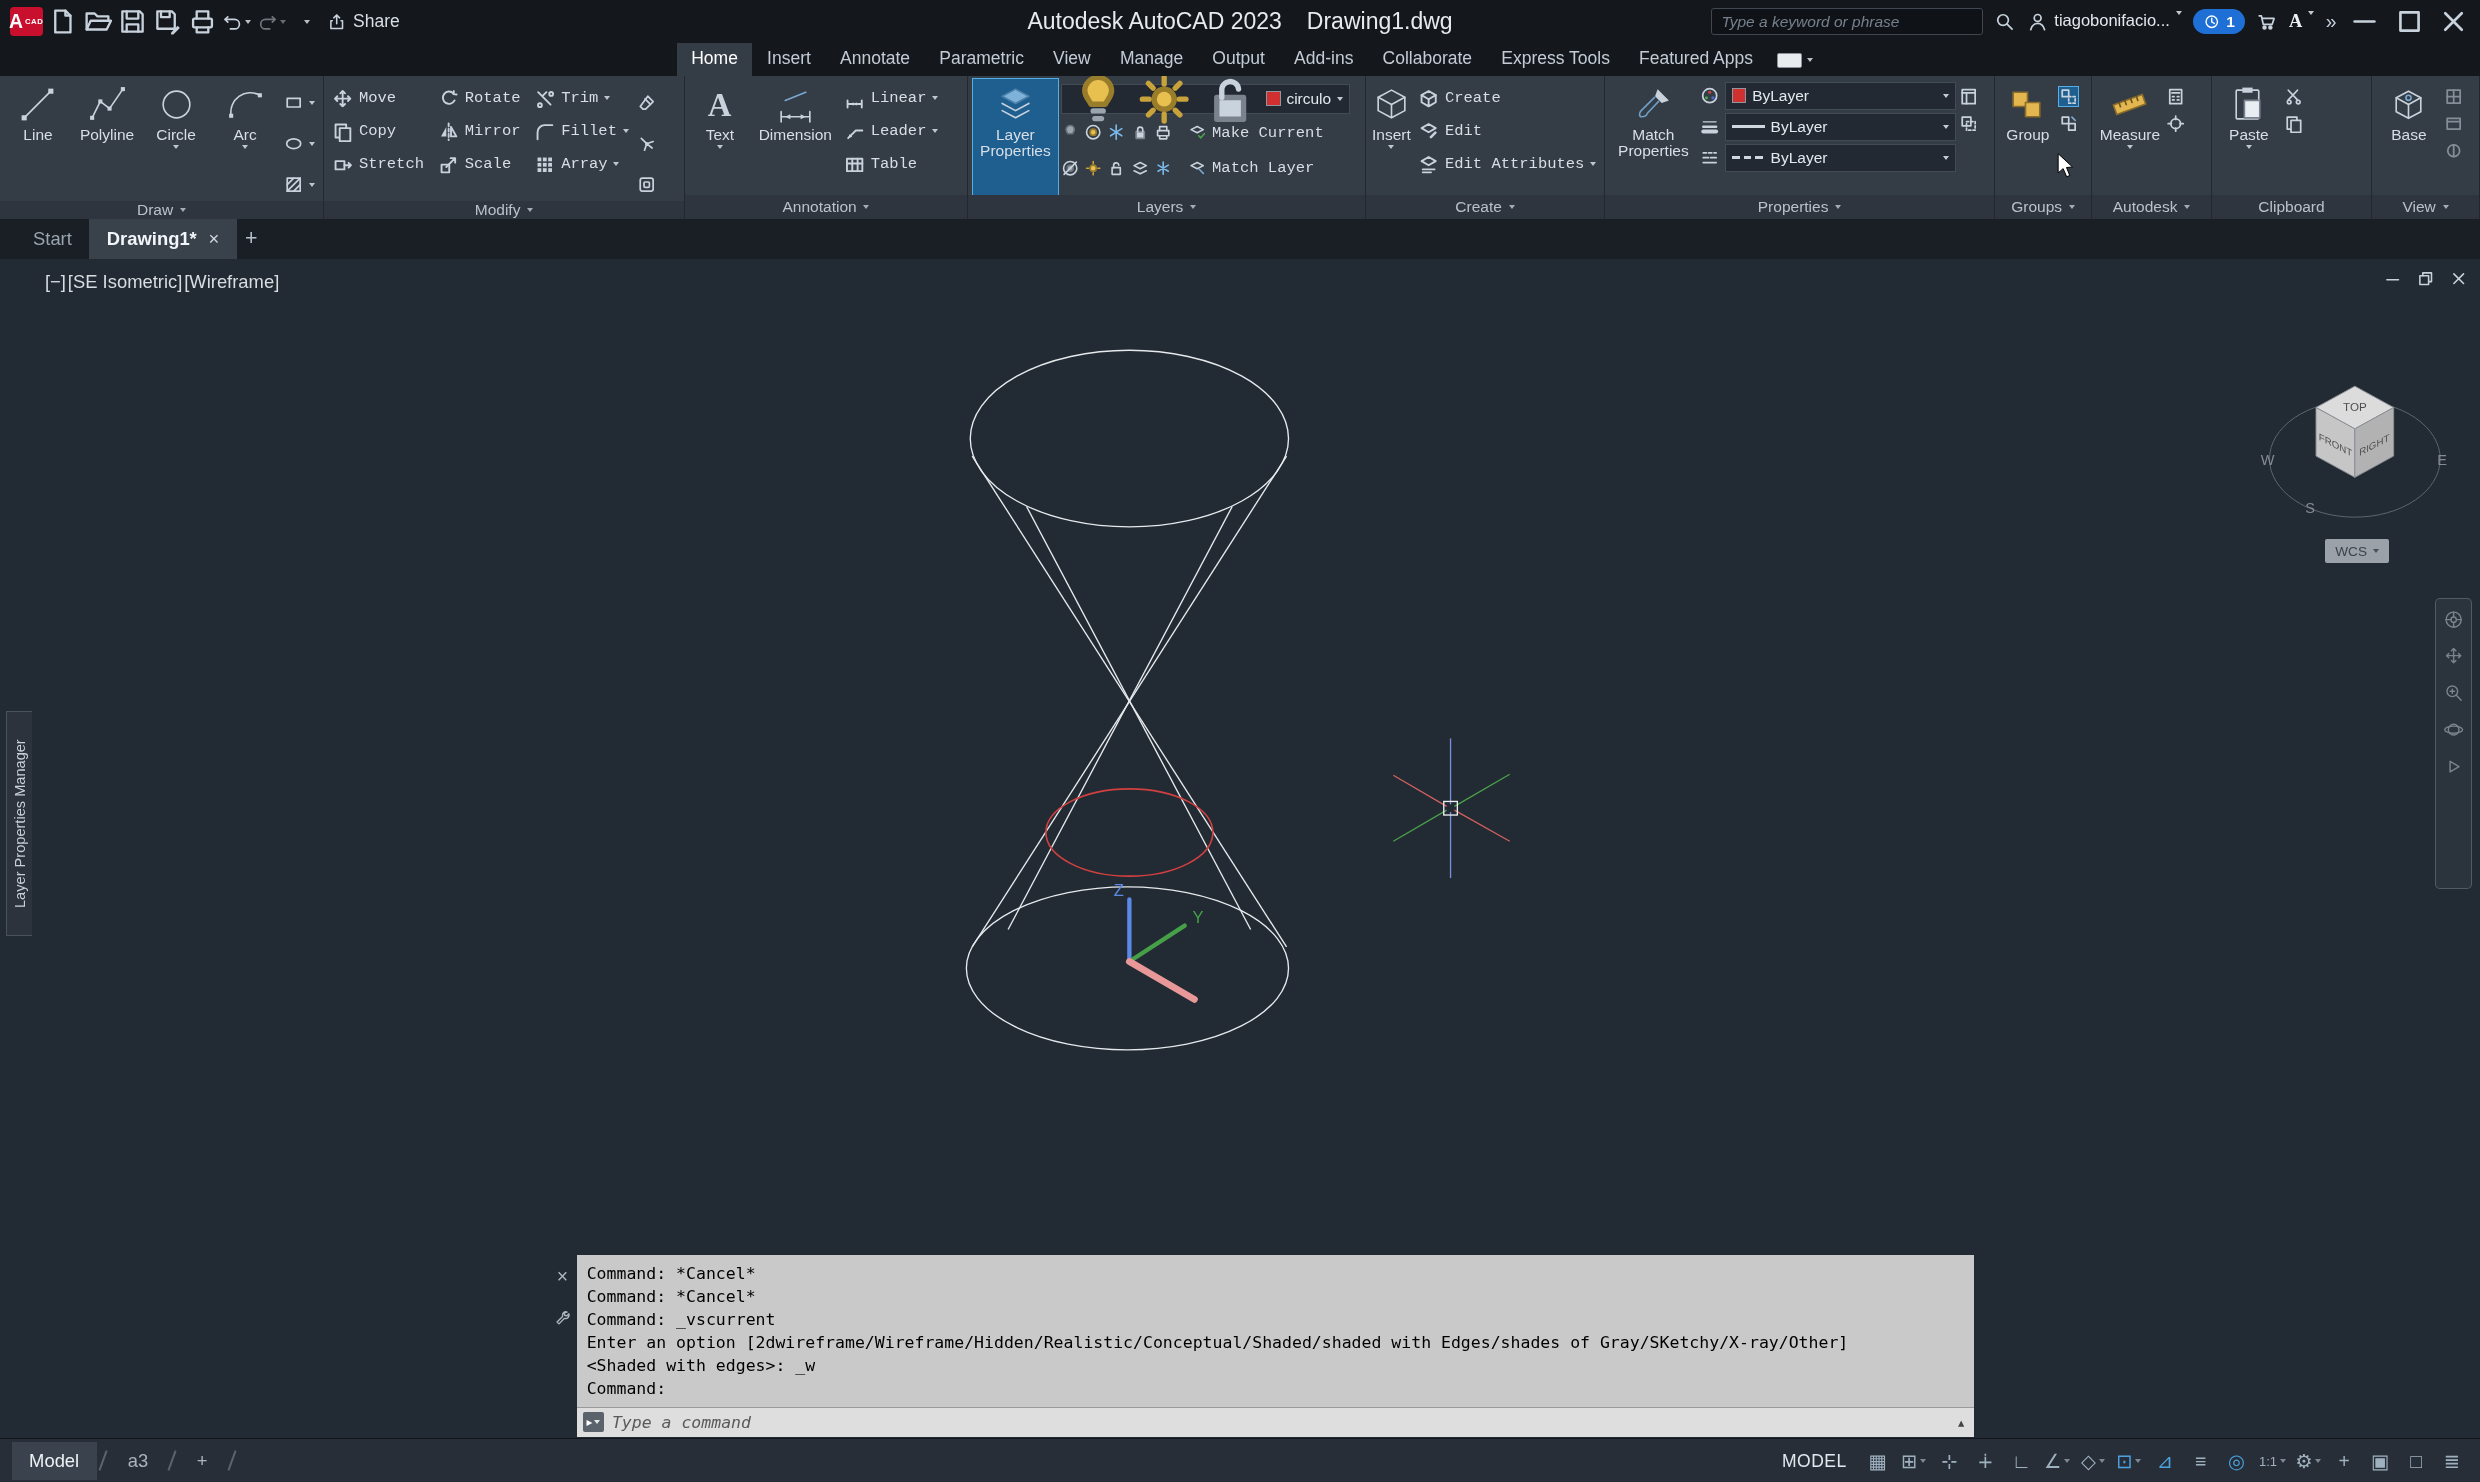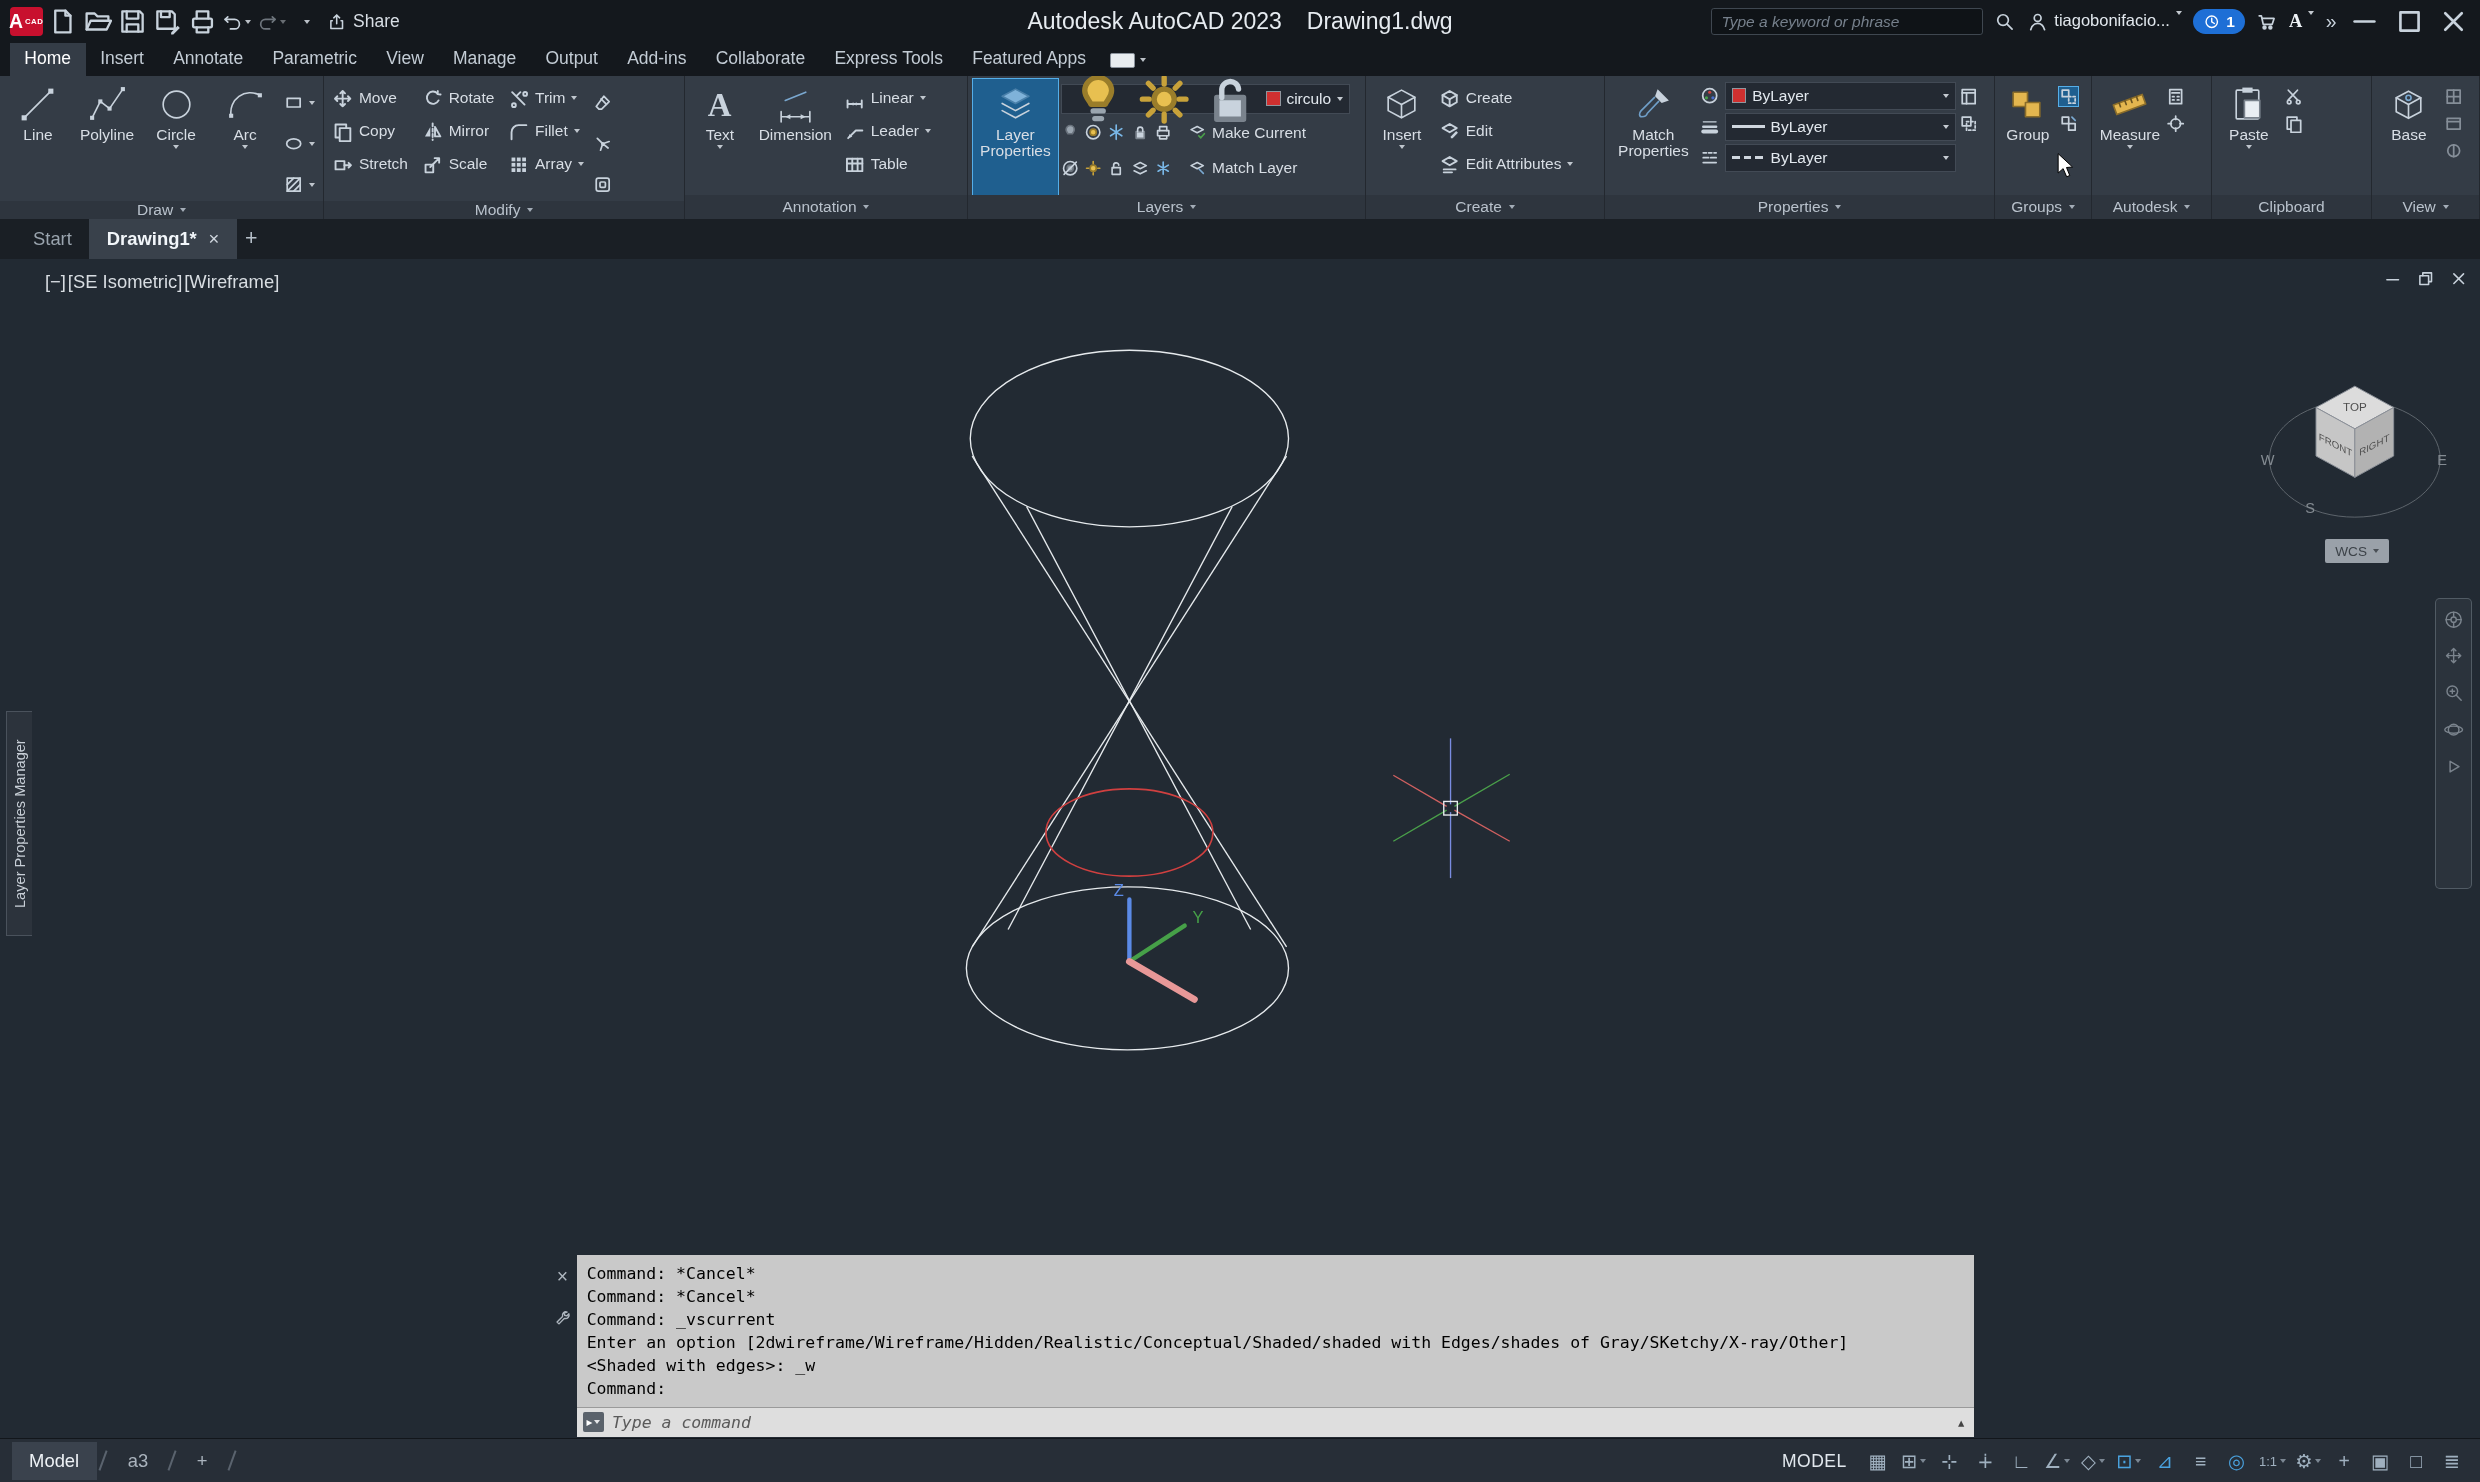--- a/index.html
+++ b/index.html
@@ -17,35 +17,35 @@
   .tb-right { margin-left:auto; display:flex; align-items:center; gap:11.6px; }
   .search-box { width:272px; height:27px; background:#0f1317; border:1px solid #3f4750; border-radius:2.9px; color:#8a95a1; padding:0 9.7px; font-size:15.5px; font-style:italic; font-family:"Liberation Sans",sans-serif; }
   .search-box::placeholder { color:#76808c; font-style:italic; }
   .user { display:flex; gap:5.8px; color:#e2e8ee; font-size:16.5px; }
   .badge12 { background:#1e6fd6; border-radius:12.6px; height:25px; padding:0 9.7px; display:flex; gap:5.8px; color:#fff; align-items:center; font-size:15.5px; font-weight:bold; }
   .winbtn { width:33px; height:29px; display:flex; align-items:center; justify-content:center; }
   .adsk { color:#eef2f6; font-weight:bold; font-size:18.4px; font-family:"Liberation Serif",serif; }
   .guil { color:#c8d2dc; font-size:19.4px; }
 
   
-  .tabrow { position:absolute; top:43px; left:0; right:0; height:33px; background:#14181d; display:flex; align-items:flex-end; padding-left:9.7px; z-index:29; }
+  .tabrow { position:absolute; top:43px; left:0; right:0; height:33px; background:#14181d; display:flex; align-items:flex-end; padding-left:9.7px; z-index:29;justify-content:center; }
   .rtab { padding:5.8px 14.6px 6.8px; font-size:17.5px; color:#c3ccd5; }
   .rtab.active { background:#343c46; color:#ffffff; }
   .ribtoggle { display:flex; align-items:center; gap:4.9px; margin-left:9.7px; padding-bottom:7.8px; }
   .ribtoggle .box { width:25px; height:15.5px; background:#e8ecef; border:1px solid #8a929c; border-radius:1.9px; }
 
   
   .ribbon { position:absolute; top:76px; left:0; right:0; height:143px; background:#343c46; display:flex; z-index:28; }
   .rpanel { height:100%; display:flex; flex-direction:column; border-right:1px solid #23282f; }
   .rpanel-body { flex:1; display:flex; padding:2.9px 4.9px 0; gap:2.9px; }
   .rpanel-label { height:24px; display:flex; align-items:center; justify-content:center; gap:6.8px; color:#b9c2cc; font-size:15.5px; background:#2e353e; }
   .bigbtn { width:68px; display:flex; flex-direction:column; align-items:center; gap:1.9px; padding-top:4.9px; color:#d8dee5; font-size:15.5px; text-align:center; line-height:1.05; }
   .bigbtn svg { width:41px; height:41px; flex:none; }
   .bigbtn.hl { background:#1f5f8f; outline:1px solid #55aee8; }
-  .smbtn { display:flex; align-items:center; gap:5.8px; color:#d8dee5; font-size:15.5px; height:33px; padding:0 2.9px; white-space:nowrap; }
+  .smbtn { display:flex; align-items:center; gap:5.8px; color:#d8dee5; font-size:15.5px; height:33px; padding:0 2.9px; white-space:nowrap;font-family:Liberation Mono, monospace; }
   .smbtn svg { width:21.3px; height:21.3px; flex:none; }
   .vcol { display:flex; flex-direction:column; justify-content:flex-start; padding-top:2.9px; }
   .mgrid { display:grid; grid-template-columns:auto auto auto; column-gap:7.8px; align-content:start; padding-top:2.9px; }
   .iconcol { display:flex; flex-direction:column; gap:7.8px; padding-top:7.8px; align-items:center; }
   .iconcol svg { width:19.4px; height:19.4px; }
   .ldrop,.psel { background:#232932; border:1px solid #424a55; display:flex; align-items:center; gap:5.8px; padding:0 5.8px; color:#e2e8ee; font-size:15.5px; }
   .ldrop { width:289px; height:30px; margin-top:1.9px; }
   .psel { width:231px; height:28px; }
   .swatch-red { width:14.6px; height:14.6px; background:#d03030; border:1px solid #90969e; flex:none; }
   .tinyrow { display:flex; align-items:center; gap:4.9px; height:34px; }

